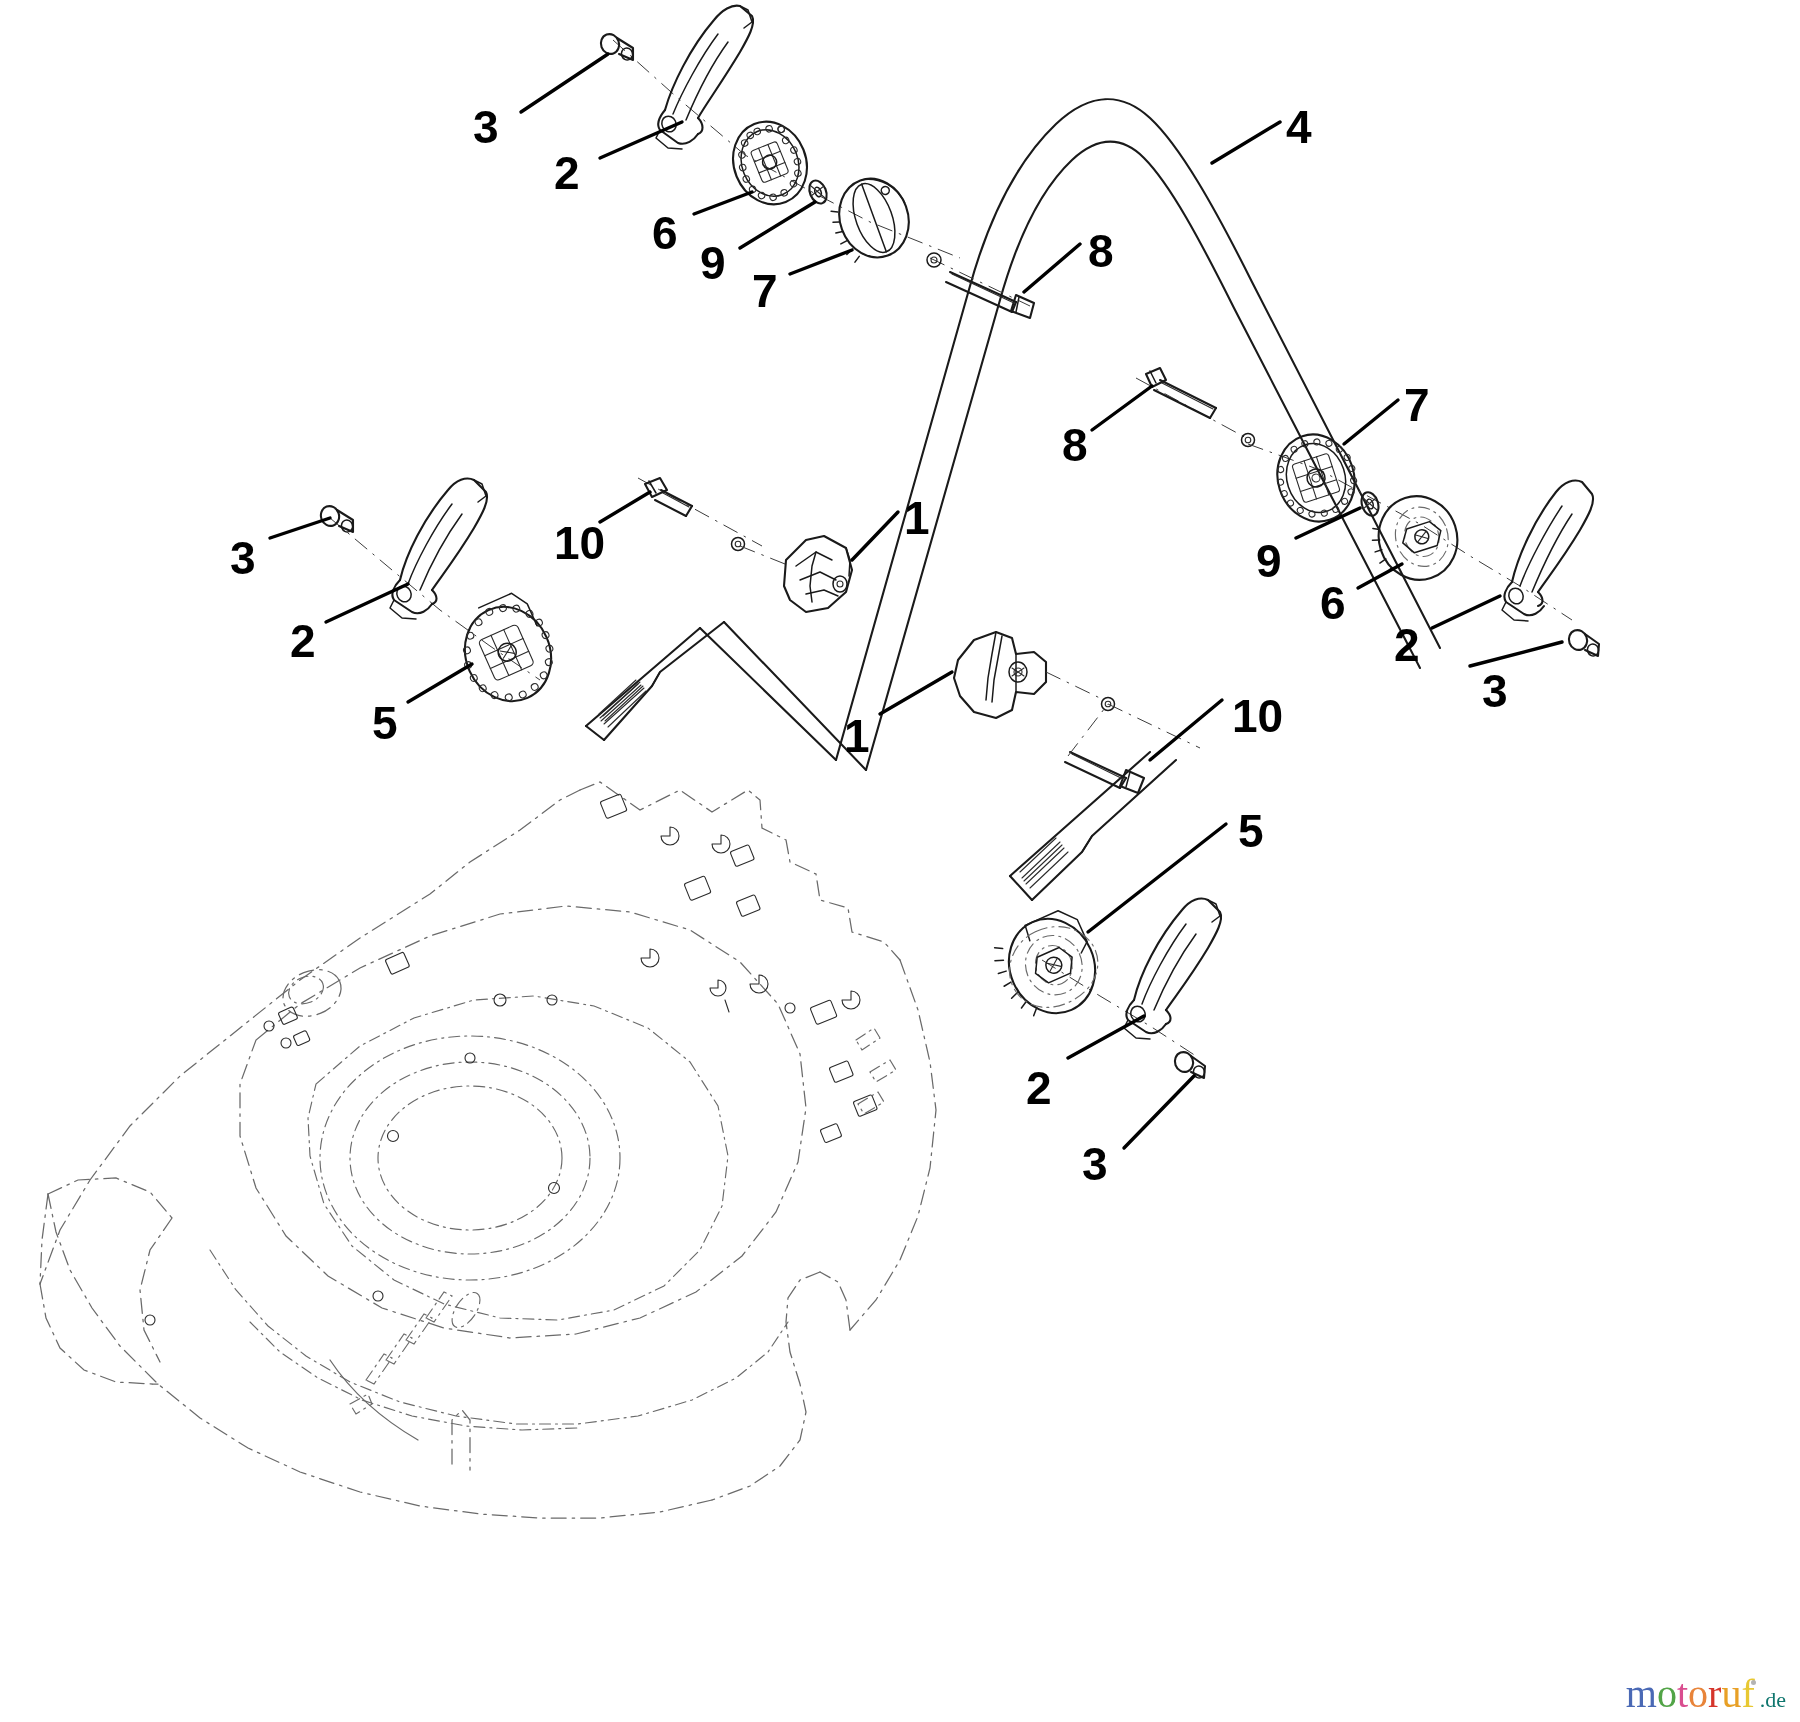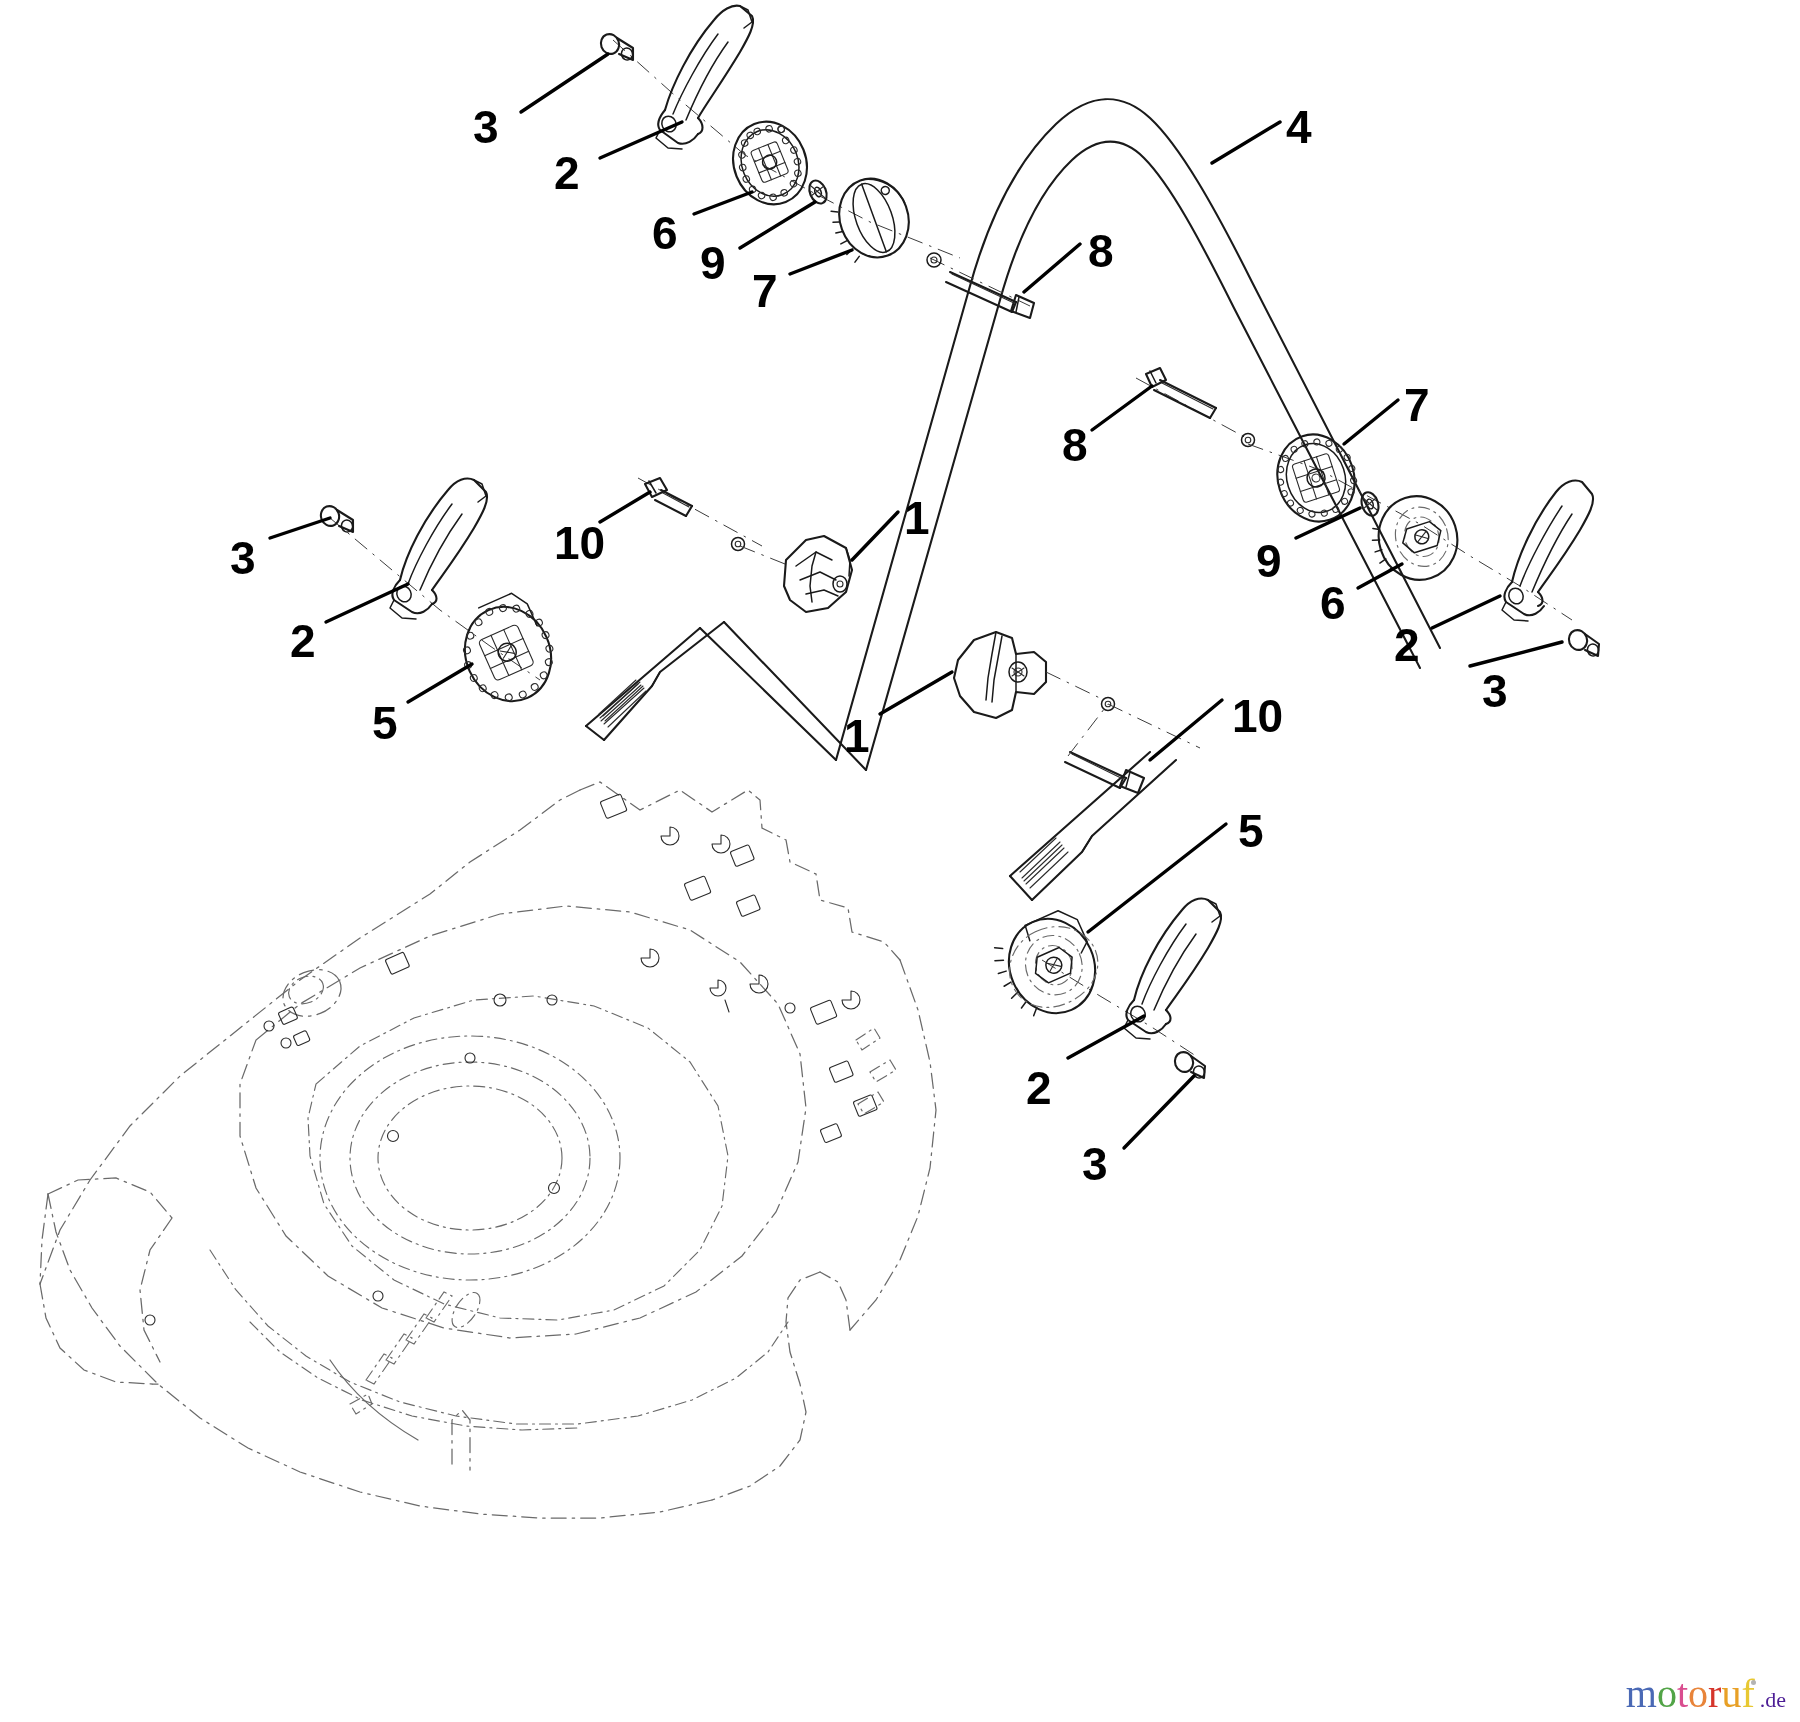--- a/index.html
+++ b/index.html
@@ -22,21 +22,21 @@
   #watermark{
       position:absolute;
       right:14px;
       bottom:8px;
       font-family:"Liberation Serif", serif;
       font-size:40px;
       line-height:1;
       white-space:nowrap;
   }
   #watermark .l{display:inline-block;}
-  #watermark .sfx{font-size:22px;color:#4c1d95;}
+  #watermark .sfx{font-size:22px;color:#0f766e;}
   #watermark .dot{
       display:inline-block;width:5px;height:5px;border-radius:50%;
       background:#b3b3b3;position:relative;top:-22px;left:-4px;
   }
 </style>
 </head>
 <body>
 
 <div id="stage">
 

